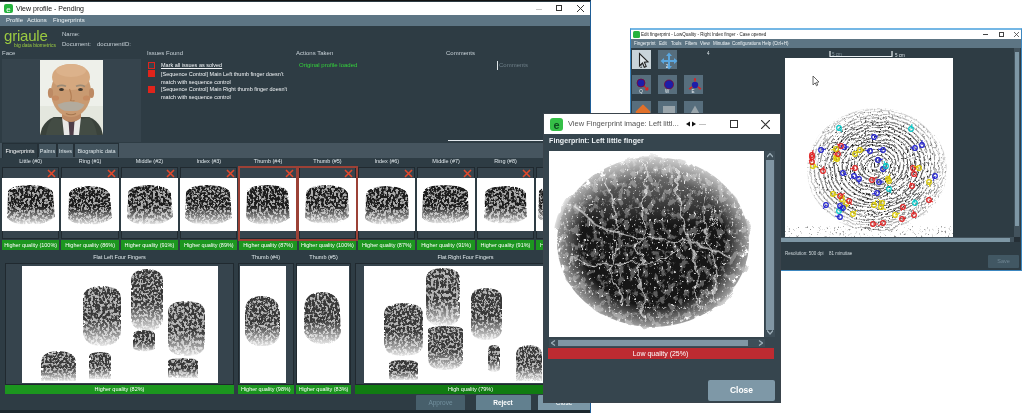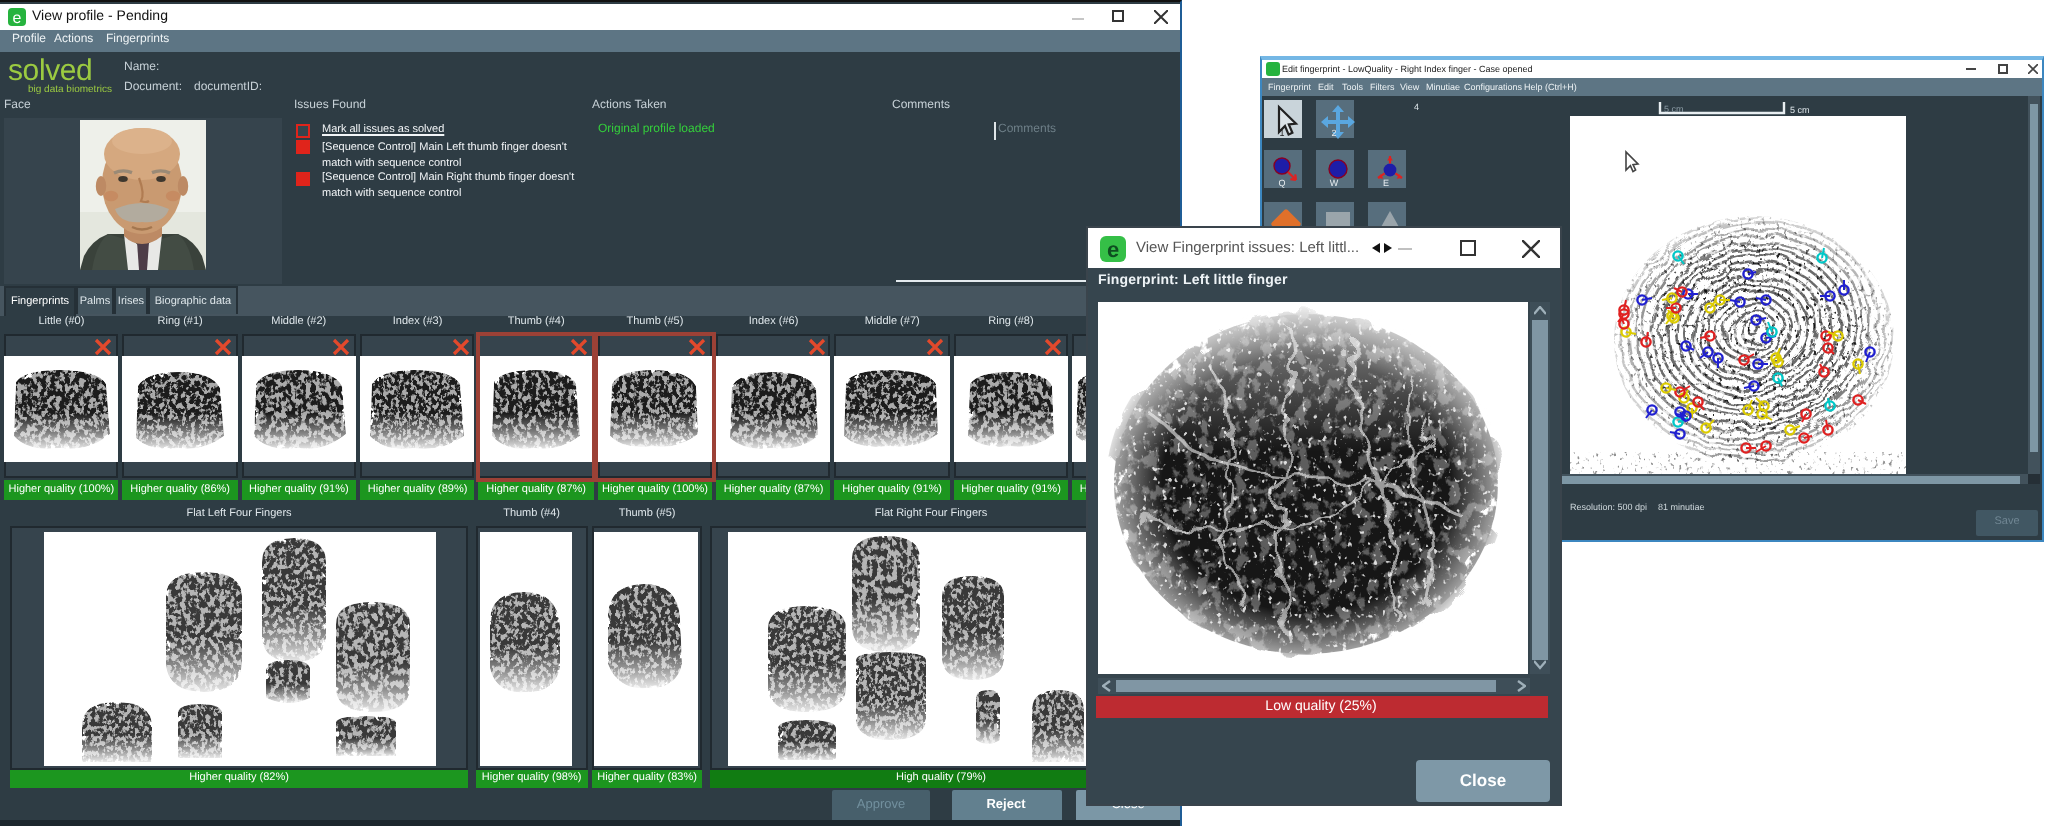--- a/index.html
+++ b/index.html
@@ -115,21 +115,21 @@
  <svg class="abs" style="left:577px;top:3px" width="7" height="7">
           <path d="M0 0 L7 7 M7 0 L0 7" stroke="#333" stroke-width="1"></path>
         </svg>
 </div>
 <div class="abs" style="left:0;top:14px;width:590px;height:11px;background:#5d7584">
  <span class="abs" style="left:6px;top:2px;font-size:6px;color:#eef3f5">Profile</span>
  <span class="abs" style="left:27px;top:2px;font-size:6px;color:#eef3f5">Actions</span>
  <span class="abs" style="left:53px;top:2px;font-size:6px;color:#eef3f5">Fingerprints</span>
 </div>
 <div class="abs" id="mcontent" style="left:0;top:25px;width:590px;height:384px;background:#2e3c44">
- <div class="abs" style="left:4px;top:1px;color:#9bca41;font-size:15px;font-weight:normal;letter-spacing:-0.2px">solved</div>
+ <div class="abs" style="left:4px;top:1px;color:#9bca41;font-size:15px;font-weight:normal;letter-spacing:-0.2px">griaule</div>
  <div class="abs" style="left:14px;top:16px;color:#9bca41;font-size:5px">big data biometrics</div>
  <span class="lbl" style="left:62px;top:5px">Name:</span>
  <span class="lbl" style="left:62px;top:15px">Document:</span>
  <span class="lbl" style="left:97px;top:15px">documentID:</span>
  <span class="lbl" style="left:2px;top:24px">Face</span>
  <span class="lbl" style="left:147px;top:24px">Issues Found</span>
  <span class="lbl" style="left:296px;top:24px">Actions Taken</span>
  <span class="lbl" style="left:446px;top:24px">Comments</span>
  <div class="abs" style="left:2px;top:33px;width:139px;height:83px;background:#36444d"></div>
 <svg class="abs" style="left:40px;top:34px" width="63" height="75" viewBox="0 0 63 75">
@@ -711,21 +711,21 @@
 <span class="abs" style="left:154px;top:221px;font-size:4.5px;color:#cfd8dc">Resolution: 500 dpi</span>
 <span class="abs" style="left:198px;top:221px;font-size:4.5px;color:#cfd8dc">81 minutiae</span>
 <div class="btn" style="left:357px;top:225px;width:31px;height:13px;background:#415763;color:#708693;line-height:13px;font-size:5.5px">Save</div>
 </div>
 <div class="abs" id="modal">
 <div class="abs" style="left:0;top:0;width:236px;height:20px;background:#fff">
  <svg class="abs" style="left:6px;top:3.5px" width="13" height="13">
           <rect width="13" height="13" rx="3" fill="#35bf47"></rect>
           <text x="6.5" y="10.5" font-size="11" fill="#0e4d20" text-anchor="middle" font-weight="bold">e</text>
         </svg>
- <span class="abs" style="left:24px;top:4.5px;font-size:7.5px;color:#555;white-space:nowrap">View Fingerprint issues: Left littl...</span>
+ <span class="abs" style="left:24px;top:4.5px;font-size:7.5px;color:#555;white-space:nowrap">View Fingerprint image: Left littl...</span>
  <svg class="abs" style="left:142px;top:7px" width="10" height="6">
           <path d="M0 3 L4 0.5 L4 5.5 Z" fill="#111"></path>
           <path d="M10 3 L6 0.5 L6 5.5 Z" fill="#111"></path>
         </svg>
  <div class="abs" style="left:155px;top:10px;width:7px;height:1.2px;background:#c0c0c0"></div>
  <div class="abs" style="left:186px;top:6px;width:8px;height:8px;border:1.2px solid #333"></div>
  <svg class="abs" style="left:217px;top:6px" width="9" height="9">
           <path d="M0 0 L9 9 M9 0 L0 9" stroke="#333" stroke-width="1.2"></path>
         </svg>
 </div>

